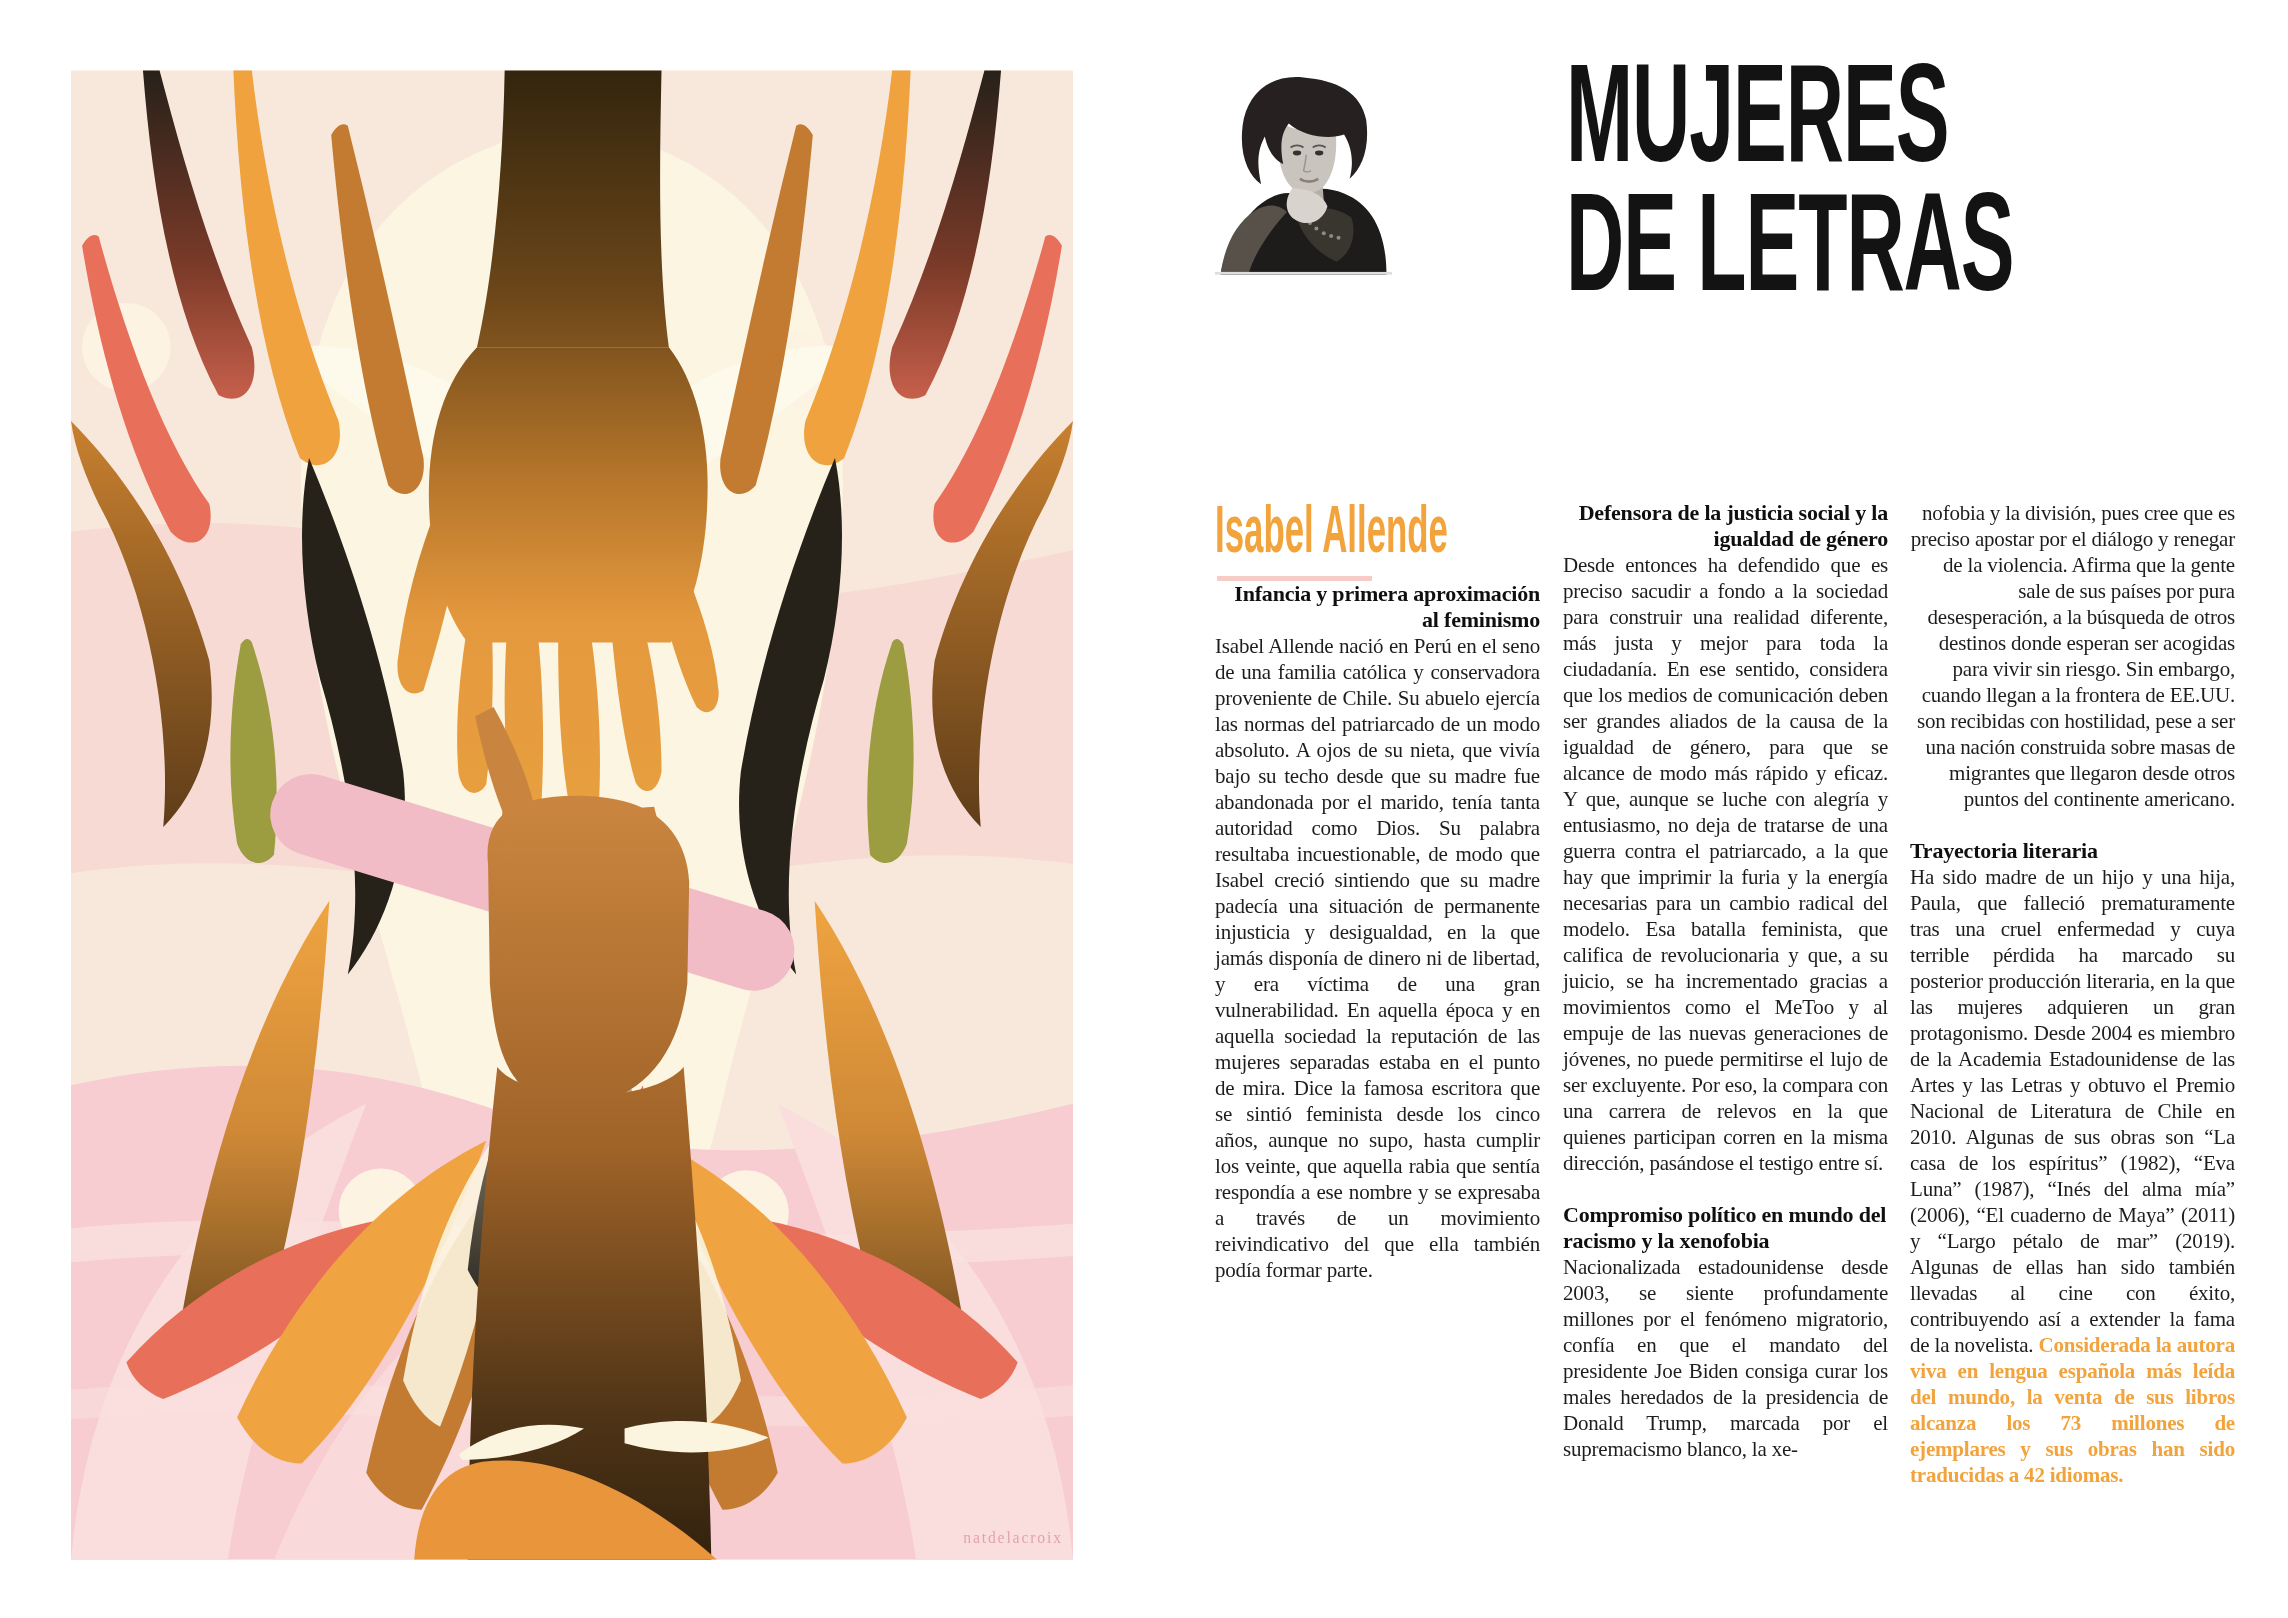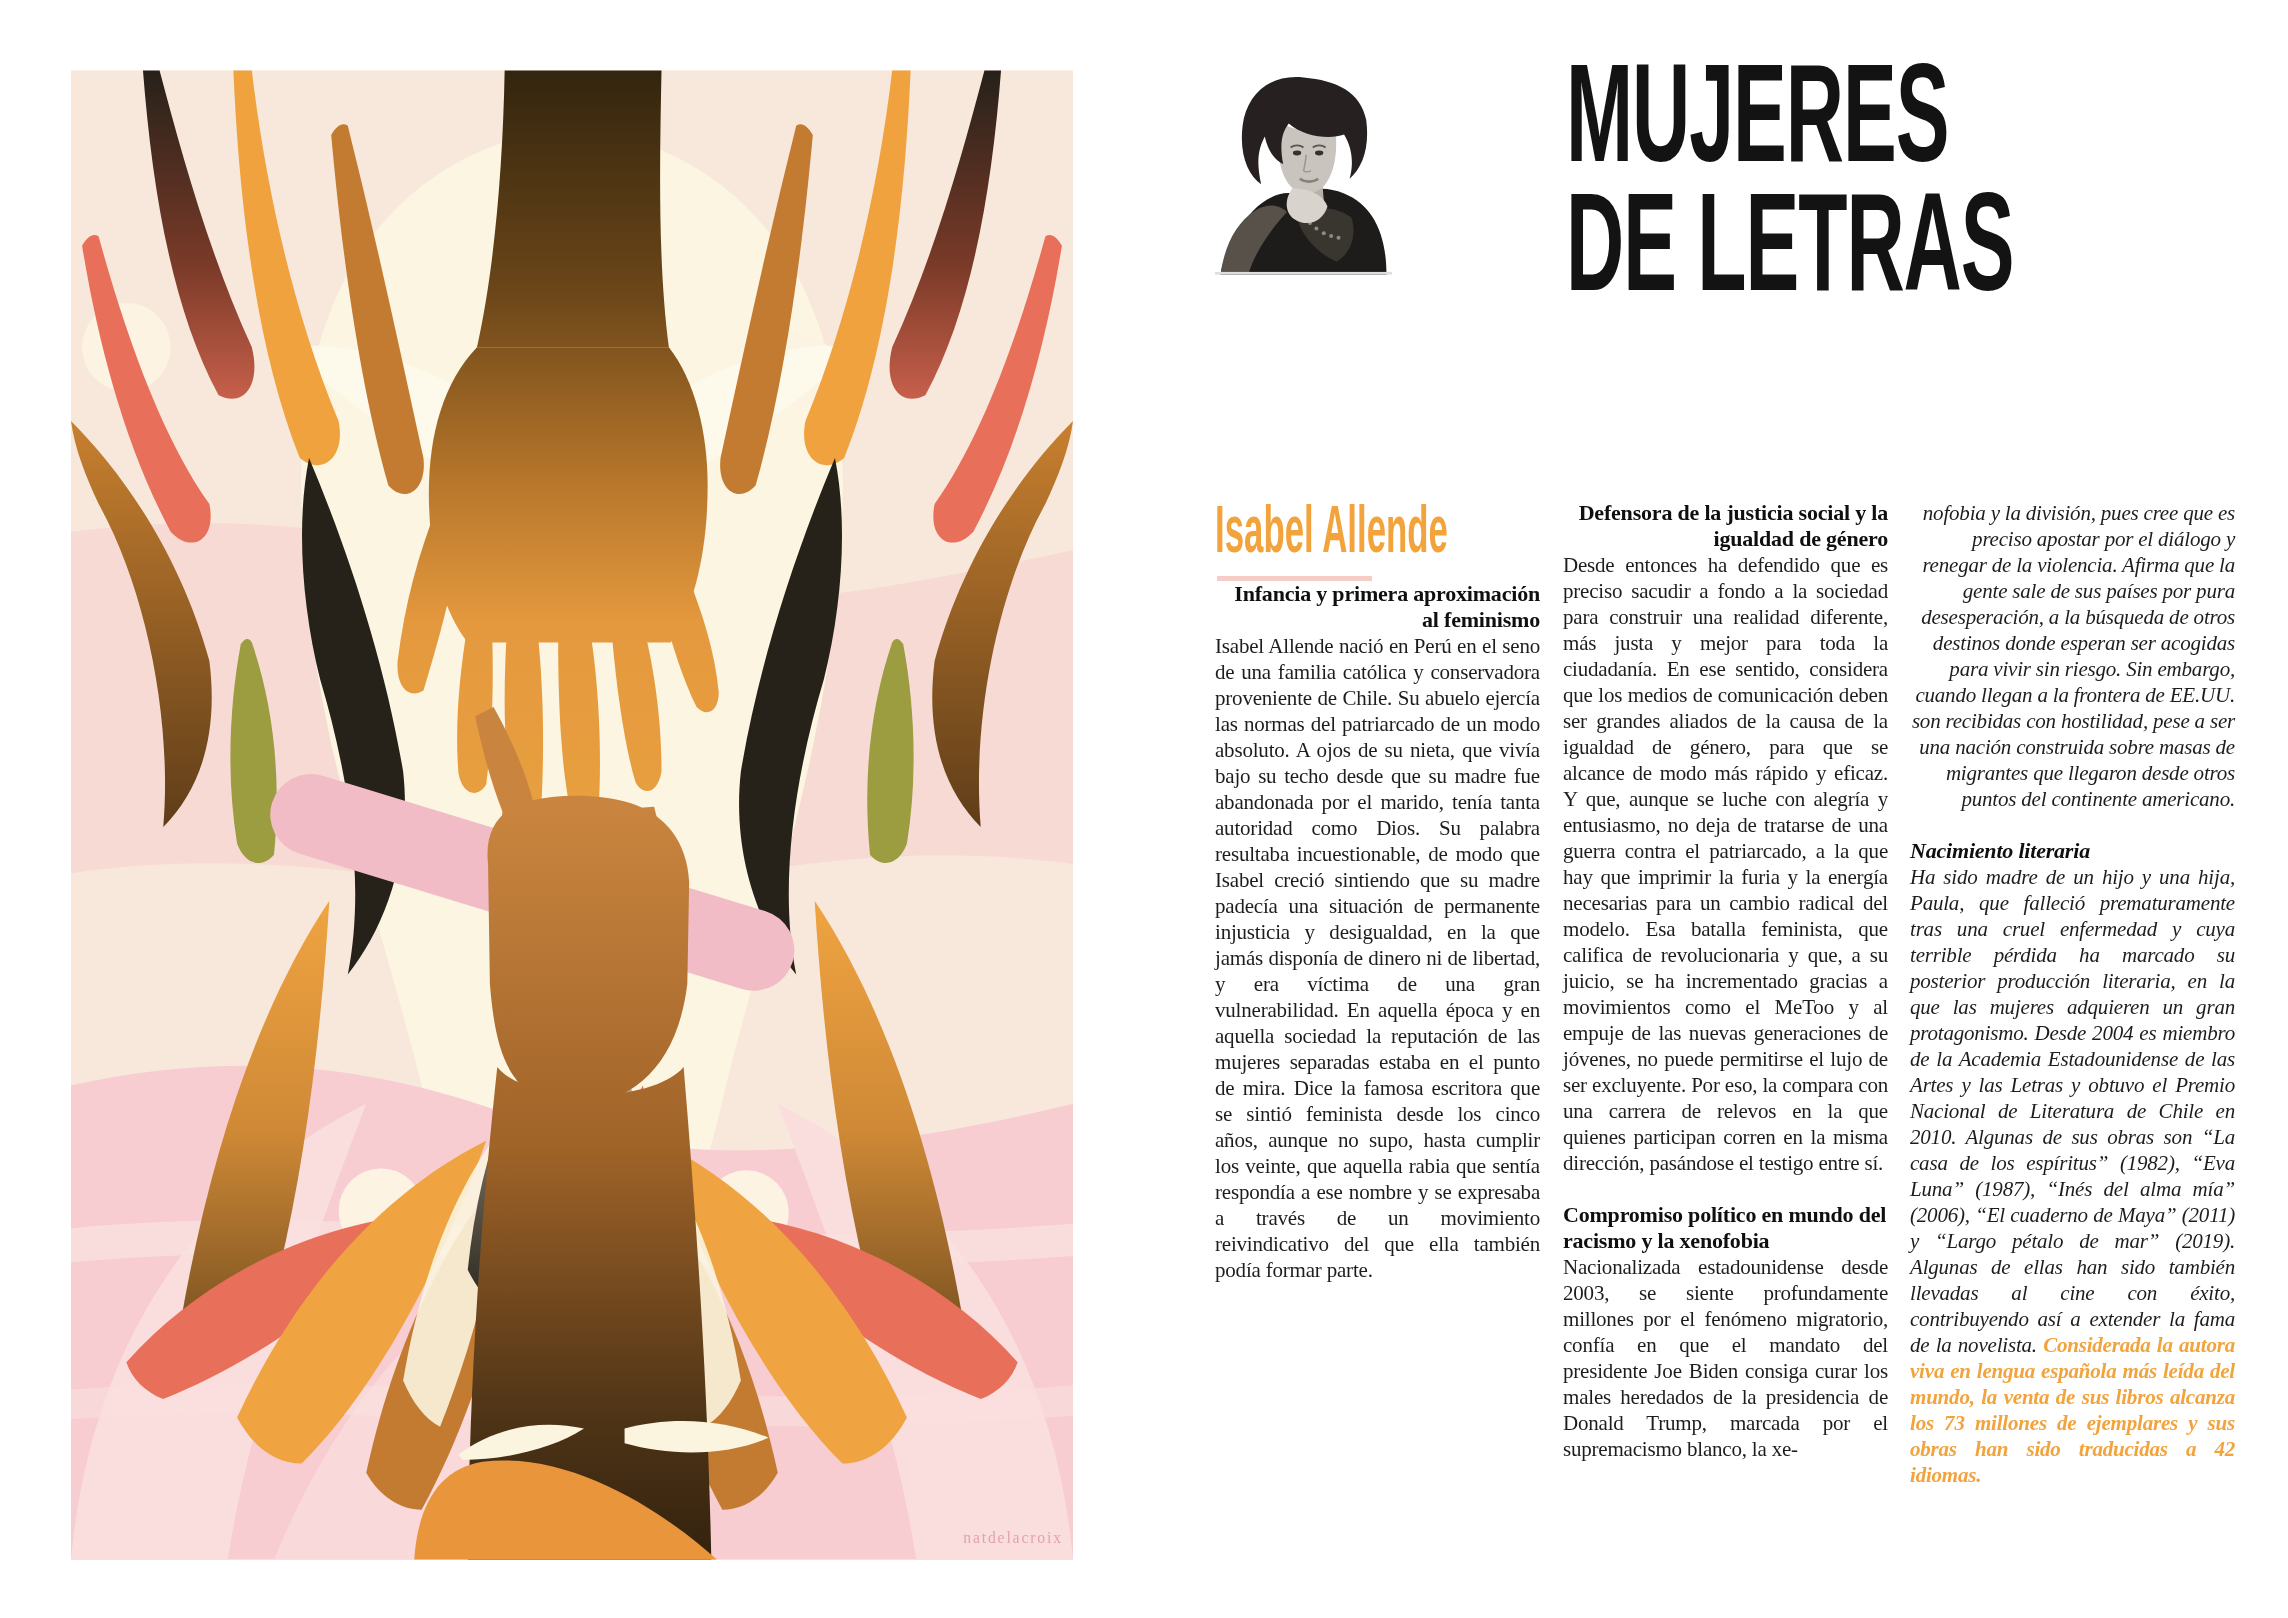--- a/index.html
+++ b/index.html
@@ -25,21 +25,21 @@
     position:absolute;left:1566px;top:48px;margin:0;
     font-family:"Liberation Sans",sans-serif;font-weight:700;
     font-size:139px;line-height:129px;color:var(--masthead-ink);
     letter-spacing:-1.8px;
   }
   .mast-line{display:block;transform:scaleX(0.58);transform-origin:left top;white-space:nowrap;}
   
   .col{position:absolute;top:500px;width:325px;}
   .col1{left:1215px;}
   .col2{left:1563px;}
-  .col3{left:1910px;font-style:italic;}
+  .col3{left:1910px;}
   .author-name{
     font-family:"Liberation Sans",sans-serif;font-weight:700;
     font-size:67px;line-height:57px;color:var(--accent-orange);
     transform:scaleX(0.52);transform-origin:left top;white-space:nowrap;
   }
   .rule{width:155px;height:5.5px;background:var(--rule-pink);margin:18.5px 0 0 1.8px;}
   .info{margin-top:22px;margin-bottom:24px;font-size:25px;line-height:41px;color:var(--body-ink);}
   .blocks p{
     margin:0;text-align:justify;
     font-size:21px;line-height:26px;letter-spacing:-0.2px;
@@ -217,18 +217,18 @@
 
   <div class="col col2 blocks" id="colblocks-2">
       <h3>Defensora de la justicia social y la igualdad de género</h3>
       <p lang="es">Desde entonces ha defendido que es preciso sacudir a fondo a la sociedad para construir una realidad diferente, más justa y mejor para toda la ciudadanía. En ese sentido, considera que los medios de comunicación deben ser grandes aliados de la causa de la igualdad de género, para que se alcance de modo más rápido y eficaz. Y que, aunque se luche con alegría y entusiasmo, no deja de tratarse de una guerra contra el patriarcado, a la que hay que imprimir la furia y la energía necesarias para un cambio radical del modelo. Esa batalla feminista, que califica de revolucionaria y que, a su juicio, se ha incrementado gracias a movimientos como el MeToo y al empuje de las nuevas generaciones de jóvenes, no puede permitirse el lujo de ser excluyente. Por eso, la compara con una carrera de relevos en la que quienes participan corren en la misma dirección, pasándose el testigo entre sí.</p>
       <h3>Compromiso político en mundo del racismo y la xenofobia</h3>
       <p lang="es">Nacionalizada estadounidense desde 2003, se siente profundamente millones por el fenómeno migratorio, confía en que el mandato del presidente Joe Biden consiga curar los males heredados de la presidencia de Donald Trump, marcada por el supremacismo blanco, la xe-</p>
     </div>
 
   <div class="col col3 blocks" id="colblocks-3">
       <p lang="es">nofobia y la división, pues cree que es preciso apostar por el diálogo y renegar de la violencia. Afirma que la gente sale de sus países por pura desesperación, a la búsqueda de otros destinos donde esperan ser acogidas para vivir sin riesgo. Sin embargo, cuando llegan a la frontera de EE.UU. son recibidas con hostilidad, pese a ser una nación construida sobre masas de migrantes que llegaron desde otros puntos del continente americano.</p>
-      <h3>Nacimiento literaria</h3>
+      <h3>Trayectoria literaria</h3>
       <p lang="es">Ha sido madre de un hijo y una hija, Paula, que falleció prematuramente tras una cruel enfermedad y cuya terrible pérdida ha marcado su posterior producción literaria, en la que las mujeres adquieren un gran protagonismo. Desde 2004 es miembro de la Academia Estadounidense de las Artes y las Letras y obtuvo el Premio Nacional de Literatura de Chile en 2010. Algunas de sus obras son “La casa de los espíritus” (1982), “Eva Luna” (1987), “Inés del alma mía” (2006), “El cuaderno de Maya” (2011) y “Largo pétalo de mar” (2019). Algunas de ellas han sido también llevadas al cine con éxito, contribuyendo así a extender la fama de la novelista. <span class="highlight">Considerada la autora viva en lengua española más leída del mundo, la venta de sus libros alcanza los 73 millones de ejemplares y sus obras han sido traducidas a 42 idiomas.</span></p>
     </div>
 
 </div>
 
 
 </body></html>

